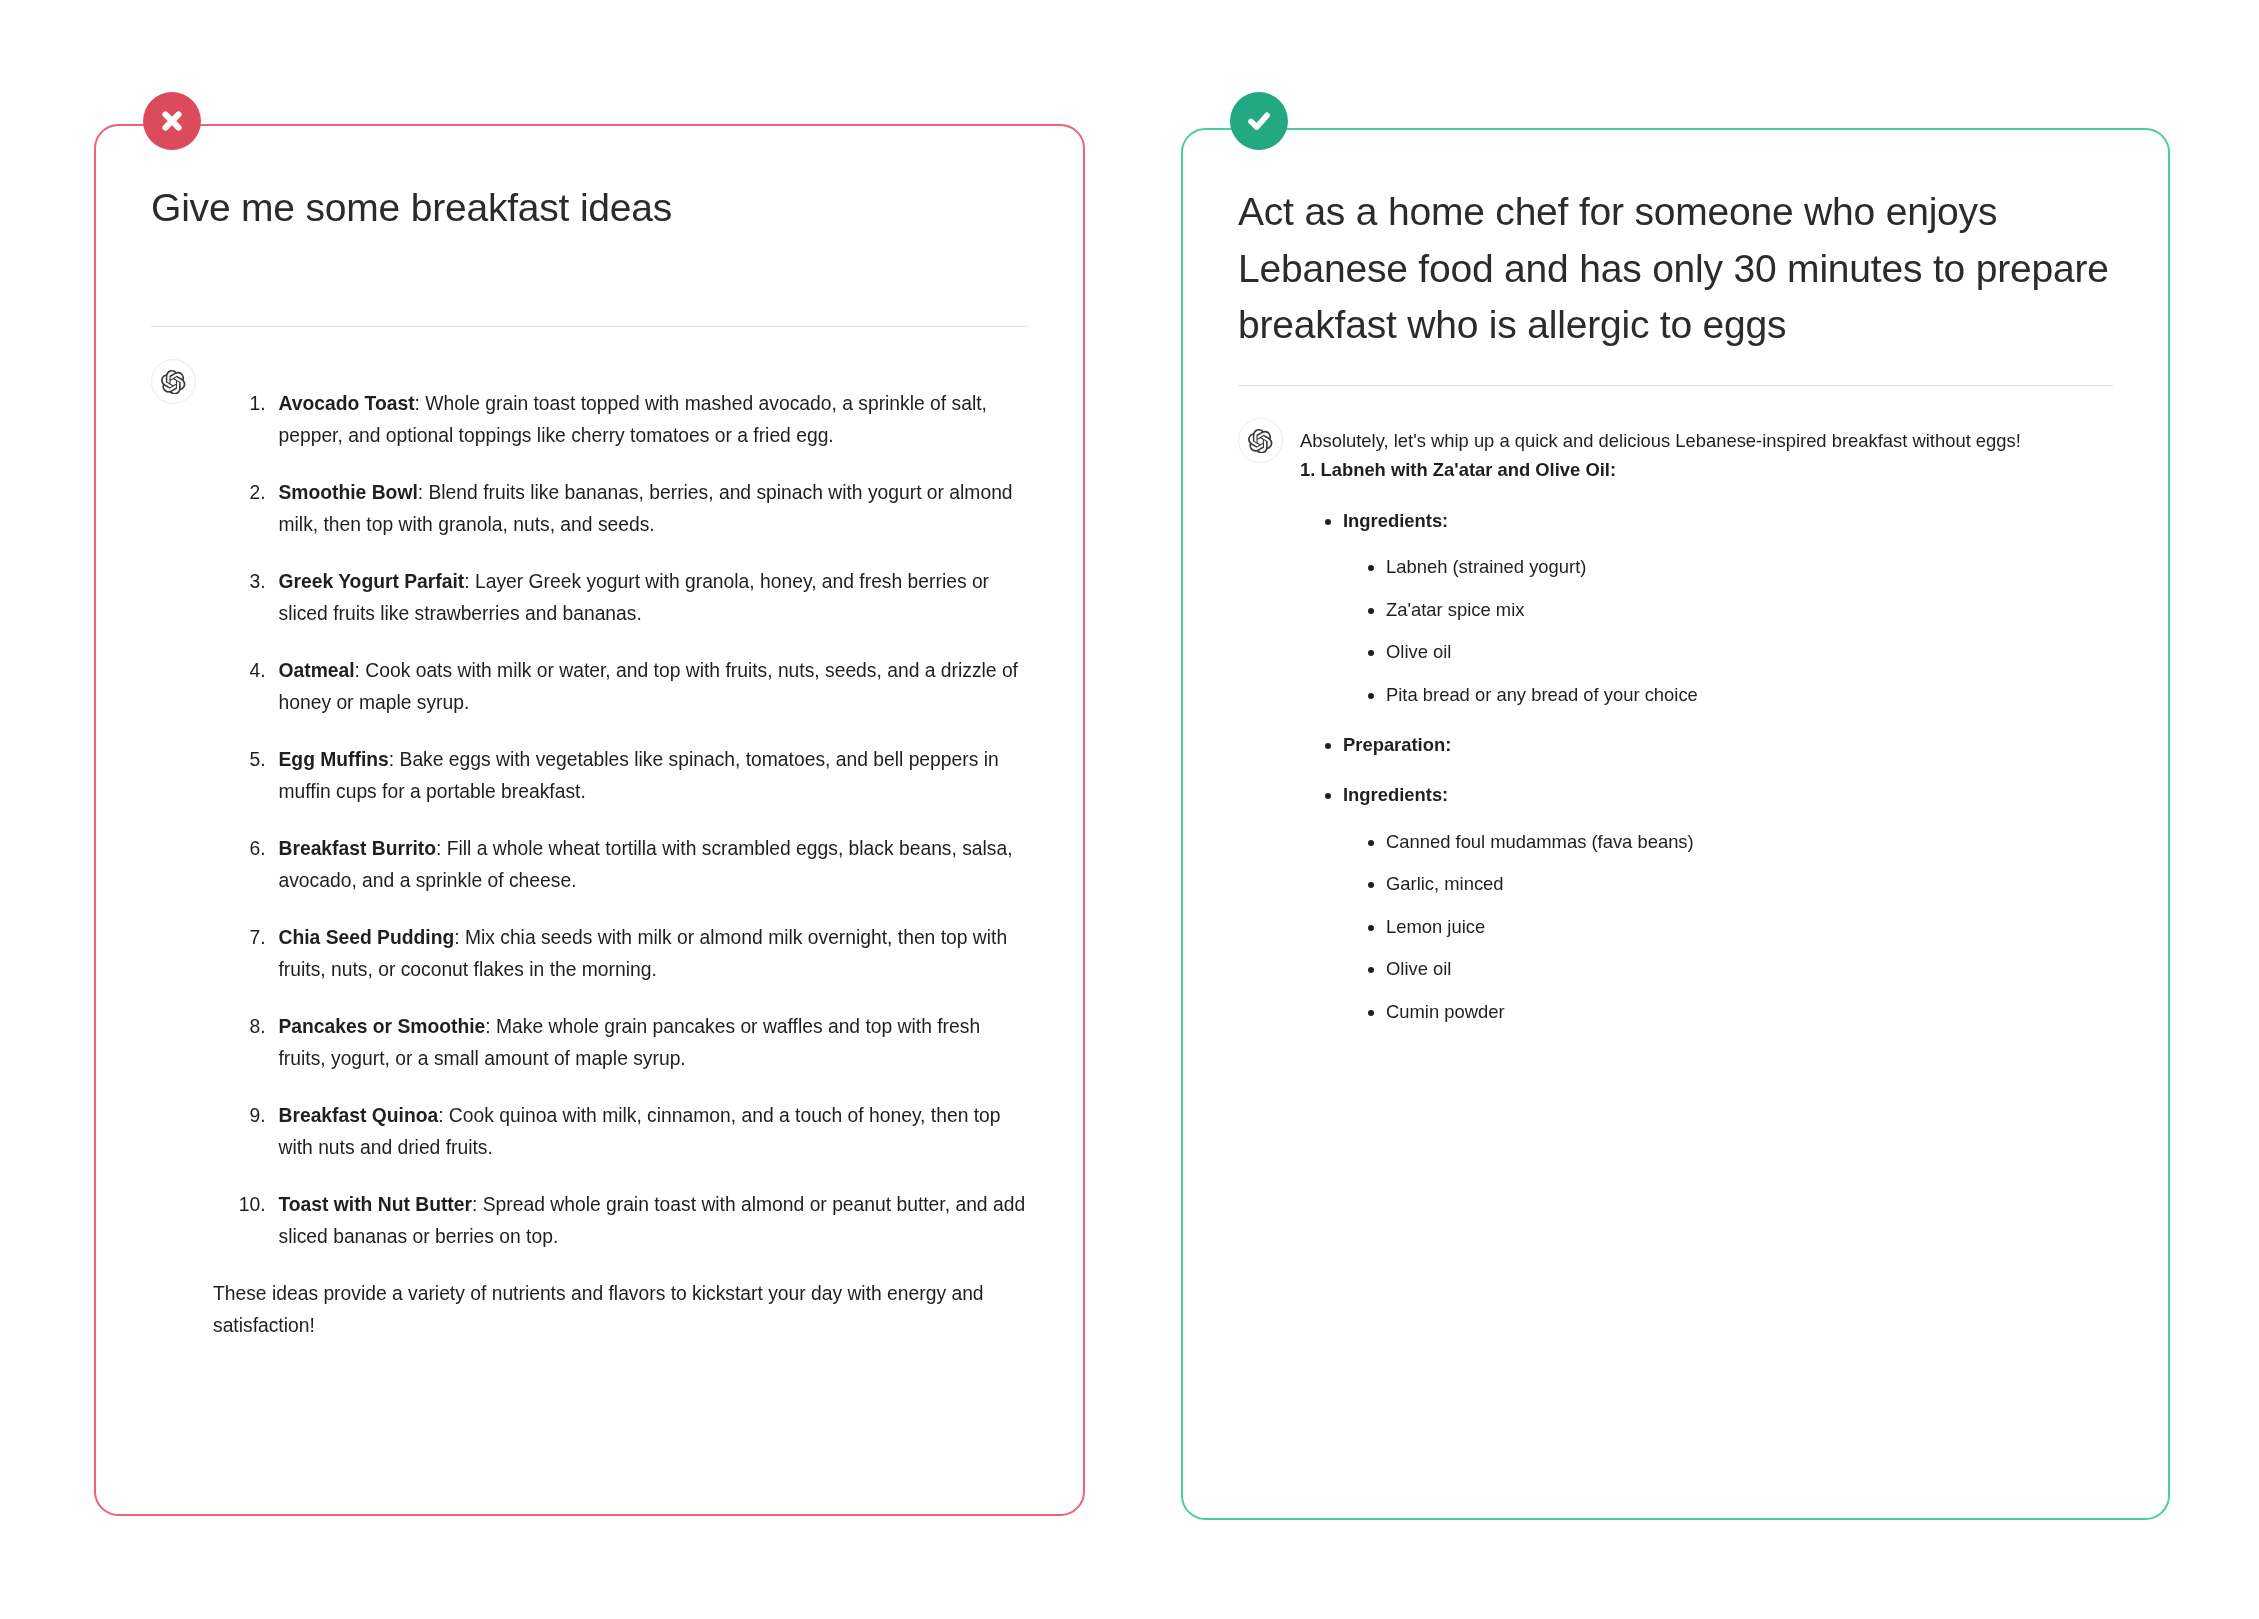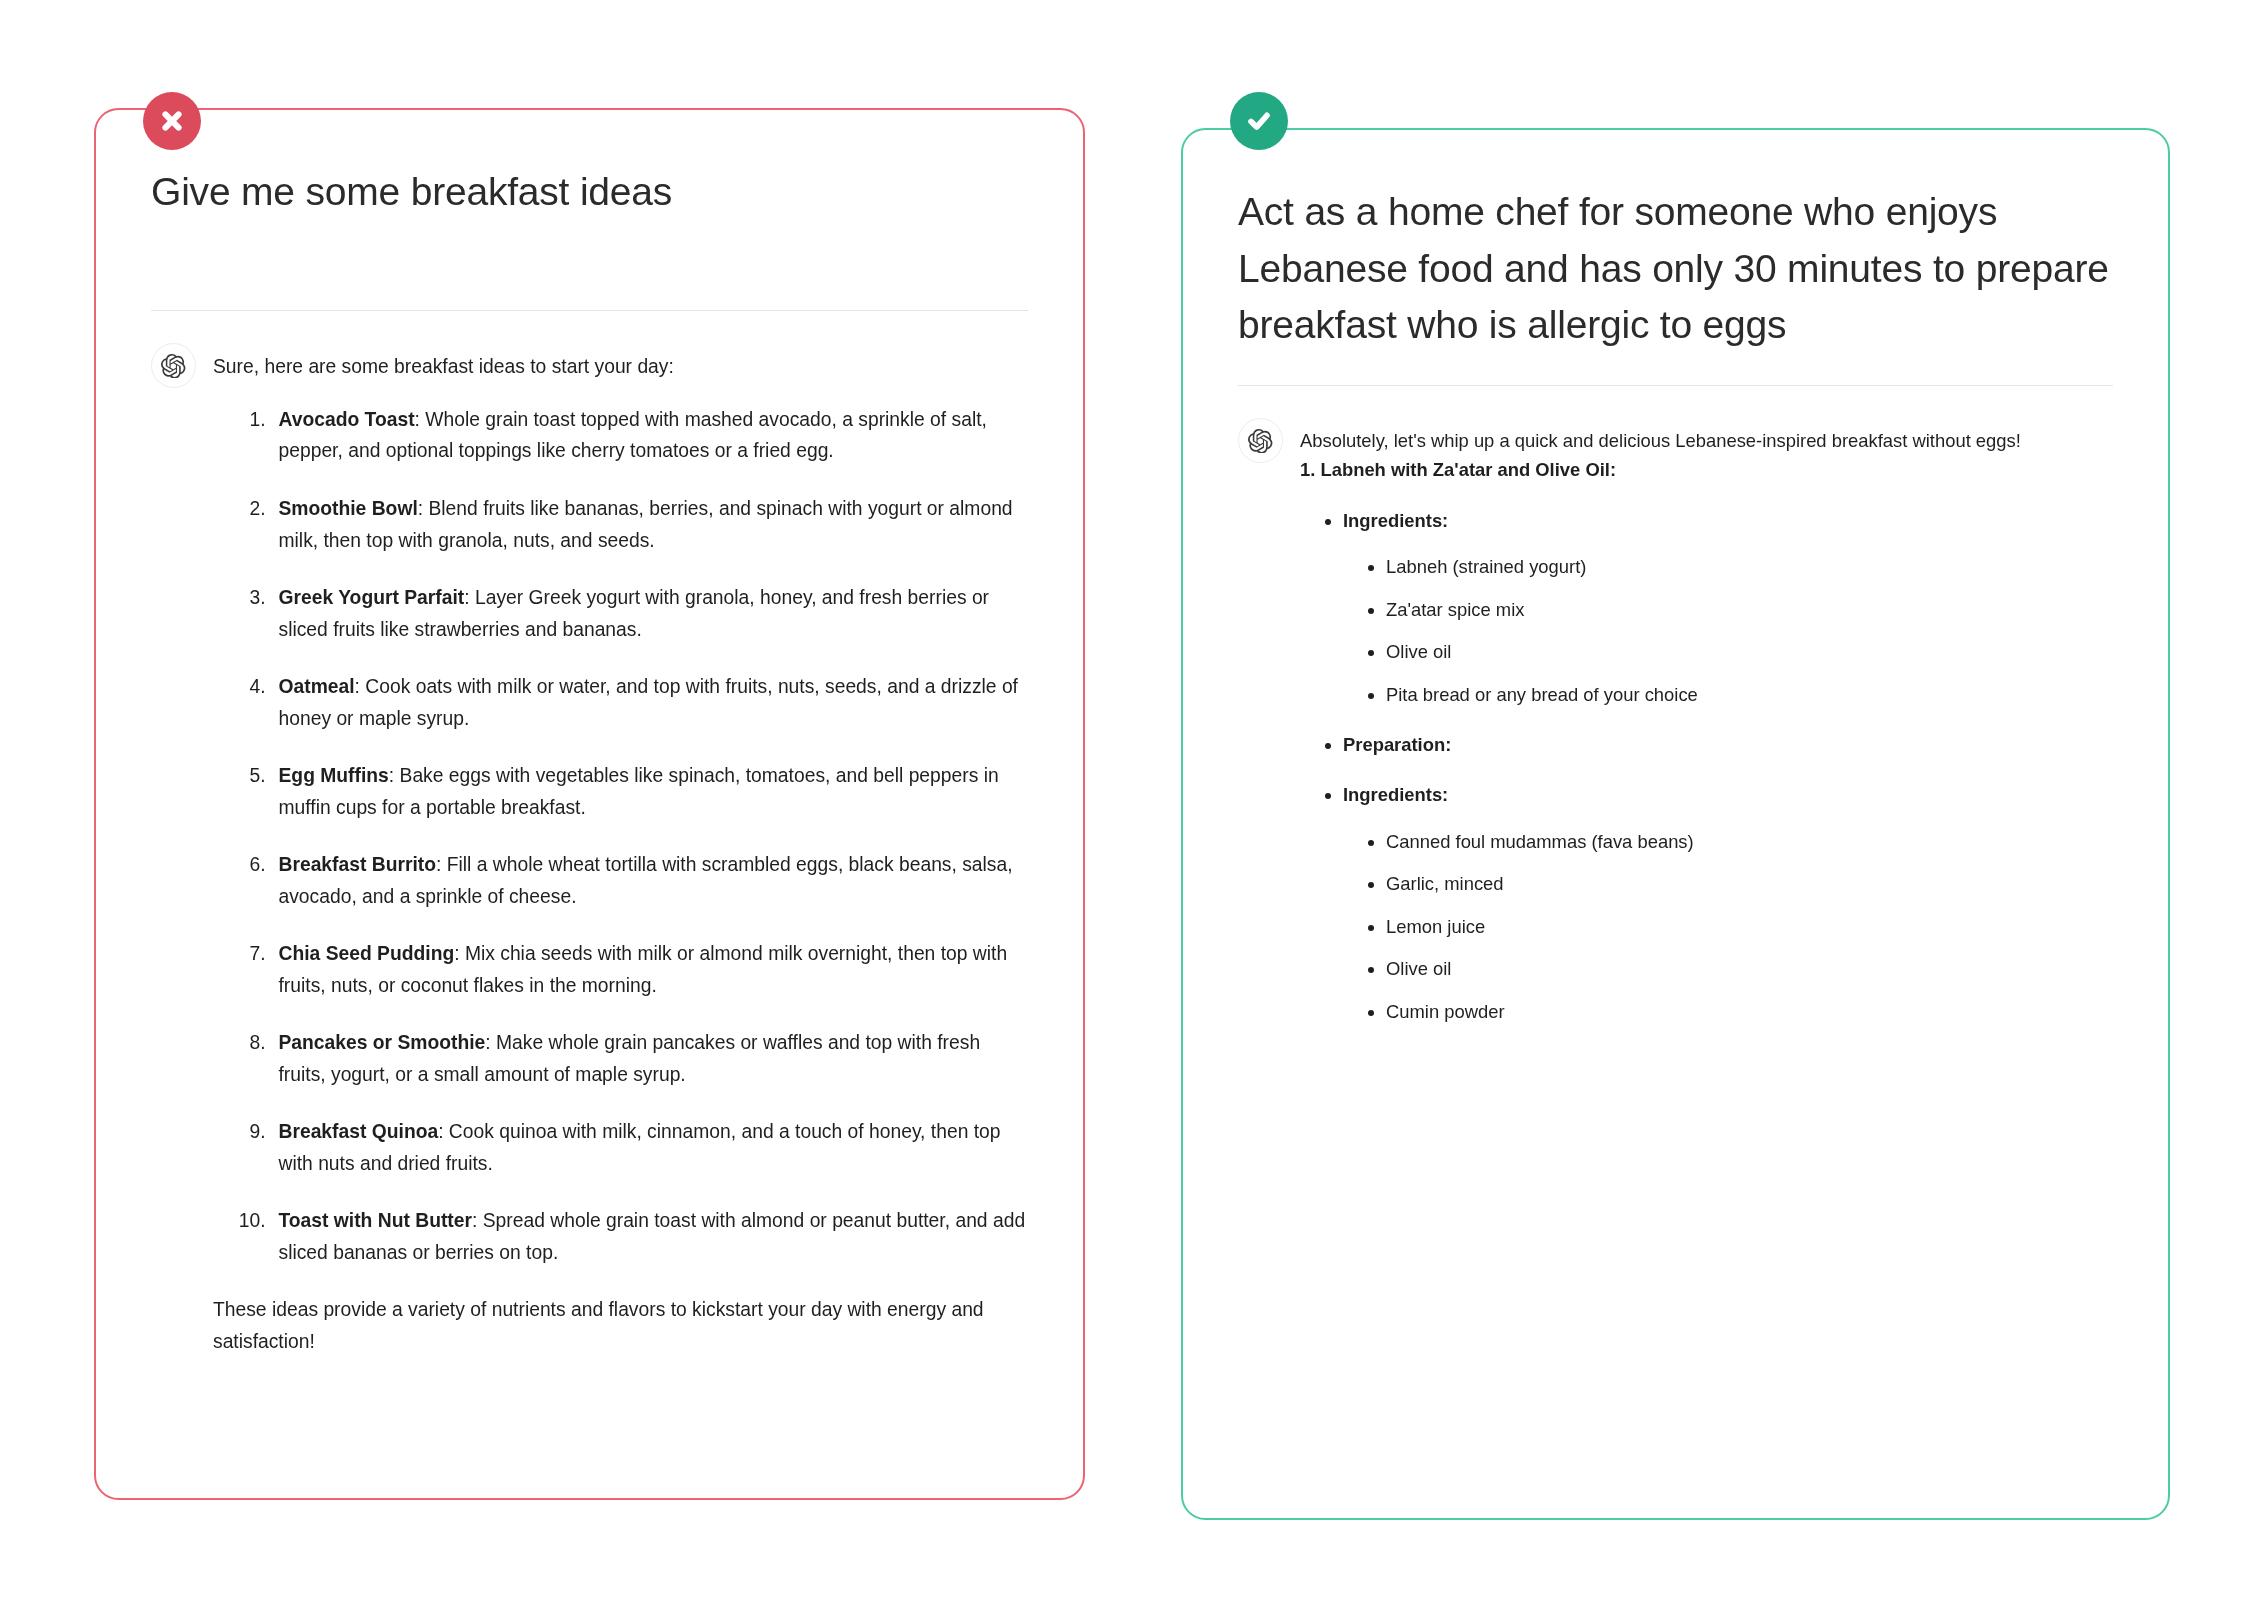--- a/index.html
+++ b/index.html
@@ -24,21 +24,21 @@
 
   
   .card {
     position: absolute;
     background: #ffffff;
     border-radius: 24.5px;
     box-sizing: border-box;
   }
   .card.bad {
     left: 94px;
-    top: 108px;
+    top: 124px;
     width: 991px;
     height: 1392px;
     border: 2.4px solid #EE6275;
   }
   .card.good {
     left: 1181px;
     top: 128px;
     width: 989px;
     height: 1392px;
     border: 2.4px solid #4DCCA4;
@@ -174,21 +174,20 @@
       <div class="divider"></div>
 
       <div class="answer">
         <span class="gpt-logo">
           <svg width="24.5" height="24.5" viewBox="0 0 24 24" aria-hidden="true">
             <path fill="#3b3b3b" d="M22.28 9.82a5.98 5.98 0 0 0-.52-4.91 6.05 6.05 0 0 0-6.51-2.9A6 6 0 0 0 10.72 0a6.05 6.05 0 0 0-5.77 4.19 5.98 5.98 0 0 0-4 2.9 6.05 6.05 0 0 0 .74 7.1 5.98 5.98 0 0 0 .51 4.91 6.05 6.05 0 0 0 6.52 2.9A5.98 5.98 0 0 0 13.26 24a6.06 6.06 0 0 0 5.77-4.2 5.99 5.99 0 0 0 4-2.9 6.06 6.06 0 0 0-.75-7.08Zm-9.02 12.6a4.48 4.48 0 0 1-2.88-1.04l.14-.08 4.78-2.76a.79.79 0 0 0 .39-.68v-6.74l2.02 1.17a.07.07 0 0 1 .04.06v5.58a4.5 4.5 0 0 1-4.49 4.49ZM3.6 18.3a4.47 4.47 0 0 1-.54-3.01l.14.09 4.79 2.76a.77.77 0 0 0 .78 0l5.84-3.37v2.33a.08.08 0 0 1-.03.07l-4.84 2.79a4.5 4.5 0 0 1-6.14-1.65ZM2.34 7.9a4.48 4.48 0 0 1 2.35-1.97V11.6a.77.77 0 0 0 .38.67l5.82 3.36-2.02 1.17a.08.08 0 0 1-.07 0l-4.83-2.8A4.5 4.5 0 0 1 2.34 7.9Zm16.6 3.86L13.1 8.38 15.12 7.2a.08.08 0 0 1 .07 0l4.83 2.8a4.49 4.49 0 0 1-.68 8.1v-5.68a.79.79 0 0 0-.39-.67Zm2.01-3.02-.14-.09-4.78-2.79a.78.78 0 0 0-.79 0L9.4 9.23V6.9a.07.07 0 0 1 .03-.07l4.83-2.79a4.49 4.49 0 0 1 6.67 4.65ZM8.3 12.87l-2.02-1.17a.08.08 0 0 1-.04-.06V6.07a4.49 4.49 0 0 1 7.36-3.45l-.14.08L8.68 5.46a.79.79 0 0 0-.39.68l-.01 6.73Zm1.1-2.36 2.6-1.5 2.6 1.5v3l-2.6 1.5-2.6-1.5v-3Z"></path>
           </svg>
         </span>
 
         <div class="answer-body">
-          <p>Sure, here are some breakfast ideas to start your day:</p>
 
           <ol class="ideas">
             <li><b>Avocado Toast</b><span>: Whole grain toast topped with mashed avocado, a sprinkle of salt, pepper, and optional toppings like cherry tomatoes or a fried egg.</span></li>
             <li><b>Smoothie Bowl</b><span>: Blend fruits like bananas, berries, and spinach with yogurt or almond milk, then top with granola, nuts, and seeds.</span></li>
             <li><b>Greek Yogurt Parfait</b><span>: Layer Greek yogurt with granola, honey, and fresh berries or sliced fruits like strawberries and bananas.</span></li>
             <li><b>Oatmeal</b><span>: Cook oats with milk or water, and top with fruits, nuts, seeds, and a drizzle of honey or maple syrup.</span></li>
             <li><b>Egg Muffins</b><span>: Bake eggs with vegetables like spinach, tomatoes, and bell peppers in muffin cups for a portable breakfast.</span></li>
             <li><b>Breakfast Burrito</b><span>: Fill a whole wheat tortilla with scrambled eggs, black beans, salsa, avocado, and a sprinkle of cheese.</span></li>
             <li><b>Chia Seed Pudding</b><span>: Mix chia seeds with milk or almond milk overnight, then top with fruits, nuts, or coconut flakes in the morning.</span></li>
             <li><b>Pancakes or Smoothie</b><span>: Make whole grain pancakes or waffles and top with fresh fruits, yogurt, or a small amount of maple syrup.</span></li>

